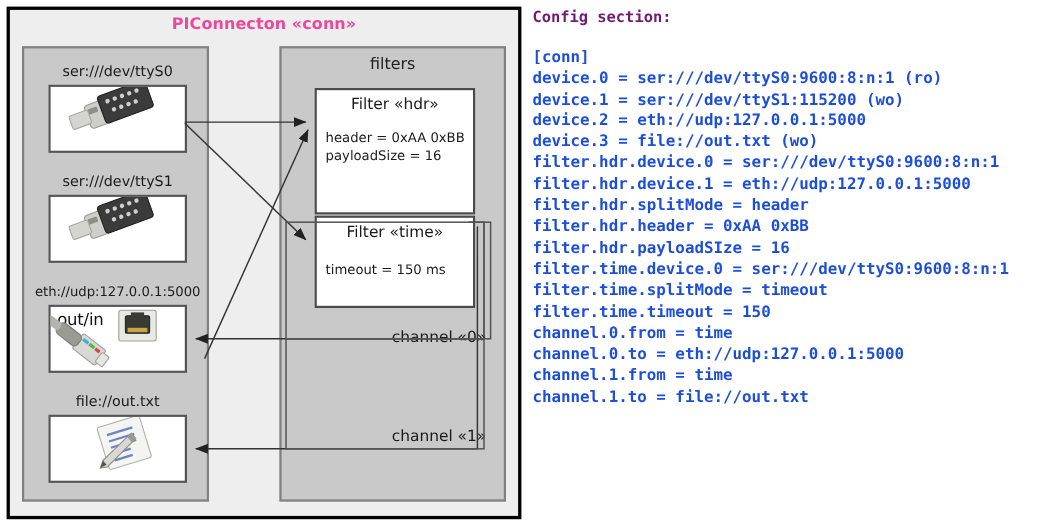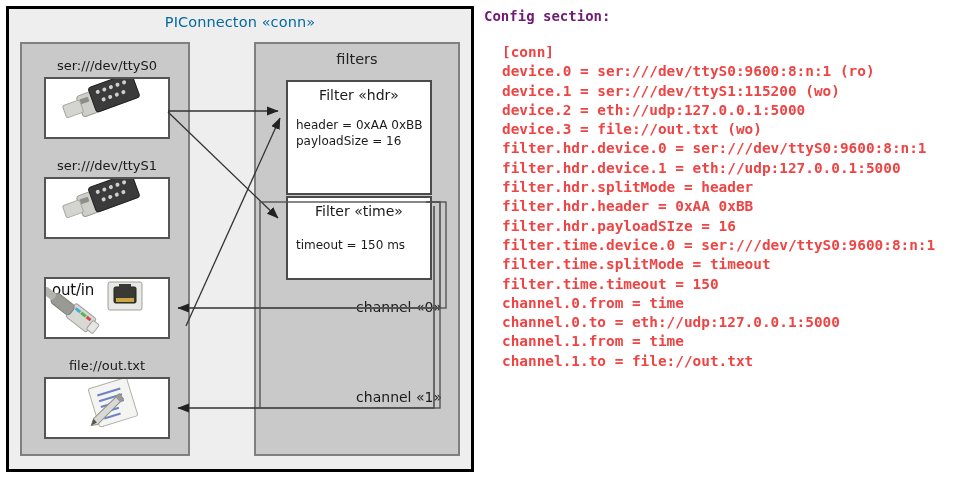--- a/index.html
+++ b/index.html
@@ -15,21 +15,21 @@
     position:absolute; left:6px; top:6px; width:468px; height:466px;
   }
   #outer-frame{
     position:absolute; left:0; top:0; width:100%; height:100%;
     box-sizing:border-box;
     border:3px solid #000000;
     background:#eeeeee;
   }
   #diagram-title{
     position:absolute; left:0; top:8px; width:100%;
-    text-align:center; font-size:14.5px; color:#0369a1; letter-spacing:0.1px;
+    text-align:center; font-size:14.5px; color:#ec4899; letter-spacing:0.1px;font-weight:bold;
   }
   .group-panel{
     position:absolute;
     box-sizing:border-box;
     background:#c9c9c9;
     border:2px solid #808080;
   }
   #devices-panel{ left:14px; top:36px; width:170px; height:414px; }
   #filters-panel{ left:248px; top:36px; width:206px; height:414px; }
   #filters-title{
@@ -81,21 +81,21 @@
   }
   #config-heading{
     position:absolute; left:0; top:8px;
     font-family:"DejaVu Sans Mono", monospace;
     font-weight:bold; font-size:14px; color:#701a75;
   }
   #config-lines{
     position:absolute; left:0; top:43px;
     font-family:"DejaVu Sans Mono", monospace;
     font-weight:bold; font-size:14.4px; line-height:19.3px;
-    color:#ef4444; white-space:pre;margin-left:18px;
+    color:#1d4ed8; white-space:pre;
   }
   .cfg-line{ white-space:pre; }
 </style>
 </head>
 <body>
 
 <div id="diagram-panel">
 
   <div id="outer-frame"></div>
 
@@ -148,20 +148,21 @@
               <circle cx="39" cy="18" r="2"></circle>
                 <circle cx="46" cy="18" r="2"></circle>
             </g>
             <rect x="2" y="10" width="9" height="5" rx="1" fill="#8e8e88"></rect>
             <rect x="-16" y="10" width="18" height="13" rx="2" fill="#d5d5cf" stroke="#a8a8a2" stroke-width="1"></rect>
           </g>
         </svg>
       </div>
     </div>
 
+    <div class="dev-label" style="top:214px;font-size:12px;">eth://udp:127.0.0.1:5000</div>
     <div class="dev-box" style="top:233px;">
       <div class="dev-io leftal">out/in</div>
       <div class="icon-wrap">
         <svg width="126" height="58" viewBox="0 0 126 58">
           <rect x="62" y="3" width="34" height="28" rx="2" fill="#e8e8e4" stroke="#a0a09a" stroke-width="1"></rect>
           <rect x="68" y="8" width="22" height="16" rx="1.5" fill="#3a3a34" stroke="#23231f" stroke-width="1"></rect>
           <rect x="73" y="5" width="12" height="5" fill="#3a3a34"></rect>
           <rect x="70" y="19" width="18" height="4" fill="#c9a642"></rect>
           <g transform="translate(30,24) rotate(38)">
             <rect x="0" y="0" width="26" height="17" rx="2" fill="#d8d8d4" stroke="#a2a29c" stroke-width="1"></rect>

